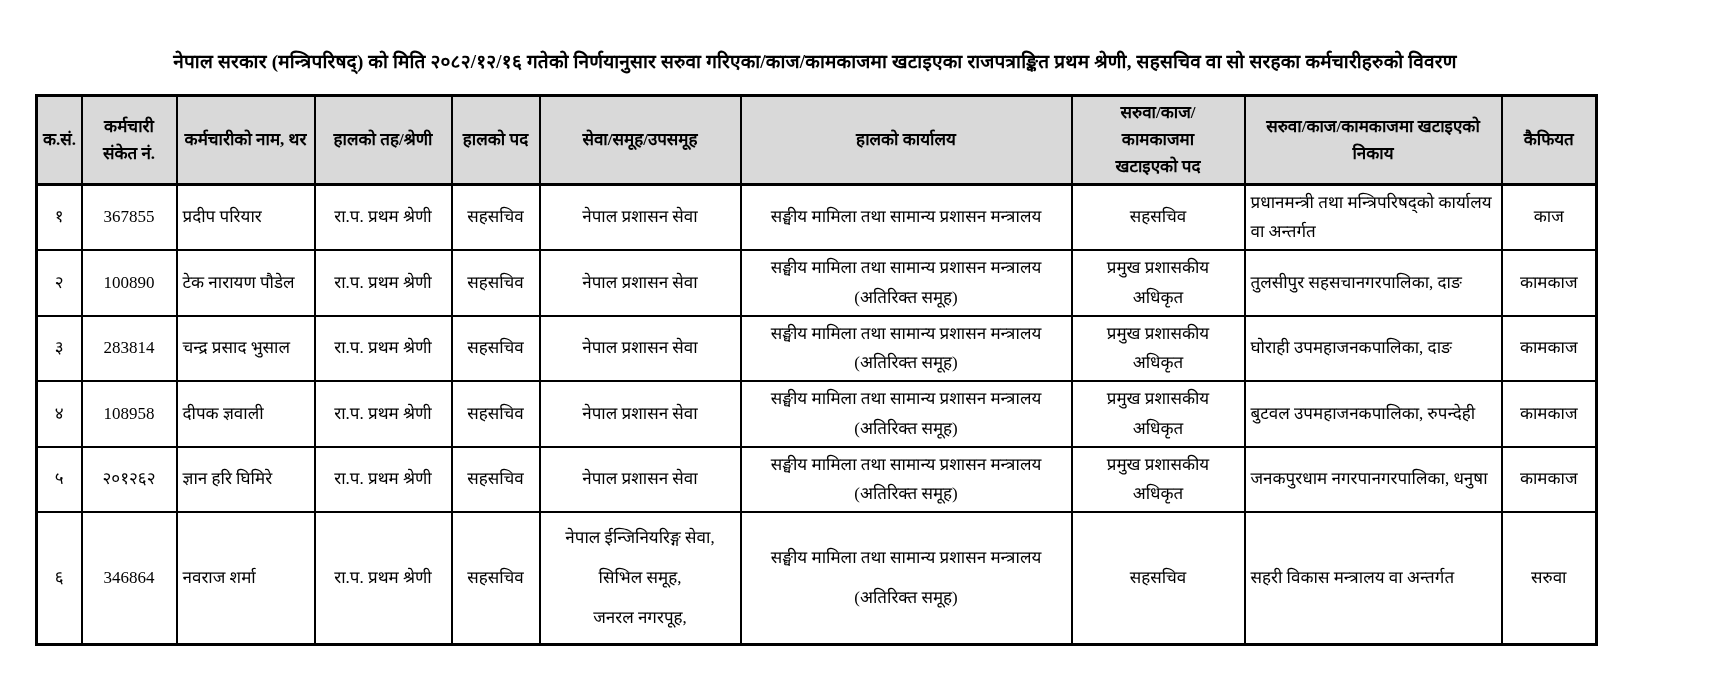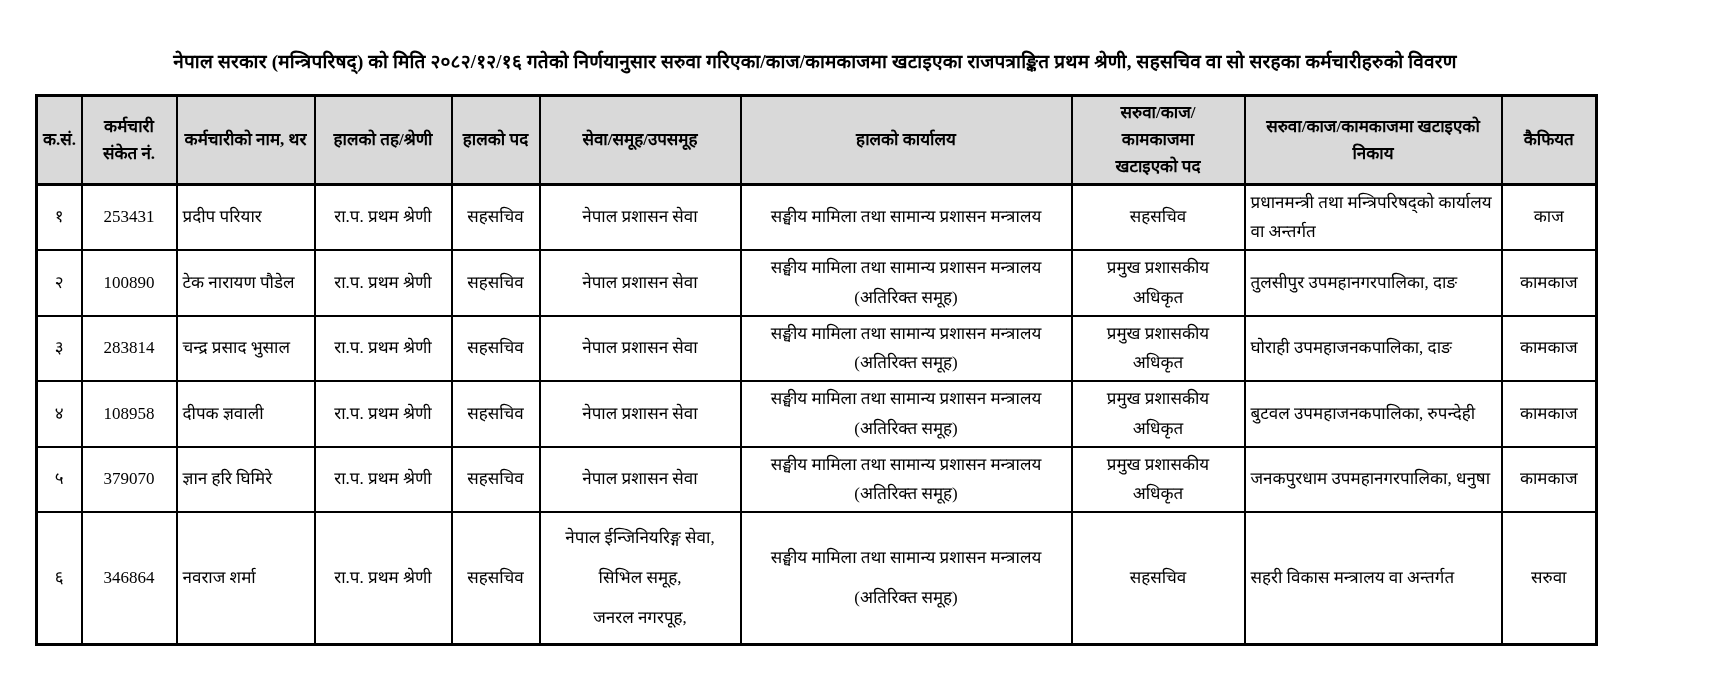--- a/index.html
+++ b/index.html
@@ -88,21 +88,21 @@
         <th>सरुवा/काज/
 कामकाजमा
 खटाइएको पद</th>
         <th>सरुवा/काज/कामकाजमा खटाइएको निकाय</th>
         <th>कैफियत</th>
       </tr>
     </thead>
     <tbody>
       <tr class="data-row">
         <td>१</td>
-        <td>253431</td>
+        <td>367855</td>
         <td class="al">प्रदीप परियार</td>
         <td>रा.प. प्रथम श्रेणी</td>
         <td>सहसचिव</td>
         <td>नेपाल प्रशासन सेवा</td>
         <td>सङ्घीय मामिला तथा सामान्य प्रशासन मन्त्रालय</td>
         <td>सहसचिव</td>
         <td class="al">प्रधानमन्त्री तथा मन्त्रिपरिषद्को कार्यालय
 वा अन्तर्गत</td>
         <td>काज</td>
       </tr>
@@ -110,21 +110,21 @@
         <td>२</td>
         <td>100890</td>
         <td class="al">टेक नारायण पौडेल</td>
         <td>रा.प. प्रथम श्रेणी</td>
         <td>सहसचिव</td>
         <td>नेपाल प्रशासन सेवा</td>
         <td>सङ्घीय मामिला तथा सामान्य प्रशासन मन्त्रालय
 (अतिरिक्त समूह)</td>
         <td>प्रमुख प्रशासकीय
 अधिकृत</td>
-        <td class="al">तुलसीपुर उपमहानगरपालिका, दाङ</td>
+        <td class="al">तुलसीपुर सहसचानगरपालिका, दाङ</td>
         <td>कामकाज</td>
       </tr>
       <tr class="data-row">
         <td>३</td>
         <td>283814</td>
         <td class="al">चन्द्र प्रसाद भुसाल</td>
         <td>रा.प. प्रथम श्रेणी</td>
         <td>सहसचिव</td>
         <td>नेपाल प्रशासन सेवा</td>
         <td>सङ्घीय मामिला तथा सामान्य प्रशासन मन्त्रालय
@@ -143,30 +143,30 @@
         <td>नेपाल प्रशासन सेवा</td>
         <td>सङ्घीय मामिला तथा सामान्य प्रशासन मन्त्रालय
 (अतिरिक्त समूह)</td>
         <td>प्रमुख प्रशासकीय
 अधिकृत</td>
         <td class="al">बुटवल उपमहाजनकपालिका, रुपन्देही</td>
         <td>कामकाज</td>
       </tr>
       <tr class="data-row">
         <td>५</td>
-        <td>379070</td>
+        <td>२०१२६२</td>
         <td class="al">ज्ञान हरि घिमिरे</td>
         <td>रा.प. प्रथम श्रेणी</td>
         <td>सहसचिव</td>
         <td>नेपाल प्रशासन सेवा</td>
         <td>सङ्घीय मामिला तथा सामान्य प्रशासन मन्त्रालय
 (अतिरिक्त समूह)</td>
         <td>प्रमुख प्रशासकीय
 अधिकृत</td>
-        <td class="al">जनकपुरधाम उपमहानगरपालिका, धनुषा</td>
+        <td class="al">जनकपुरधाम नगरपानगरपालिका, धनुषा</td>
         <td>कामकाज</td>
       </tr>
       <tr class="data-row-tall">
         <td>६</td>
         <td>346864</td>
         <td class="al">नवराज शर्मा</td>
         <td>रा.प. प्रथम श्रेणी</td>
         <td>सहसचिव</td>
         <td>नेपाल ईन्जिनियरिङ्ग सेवा,
 सिभिल समूह,

